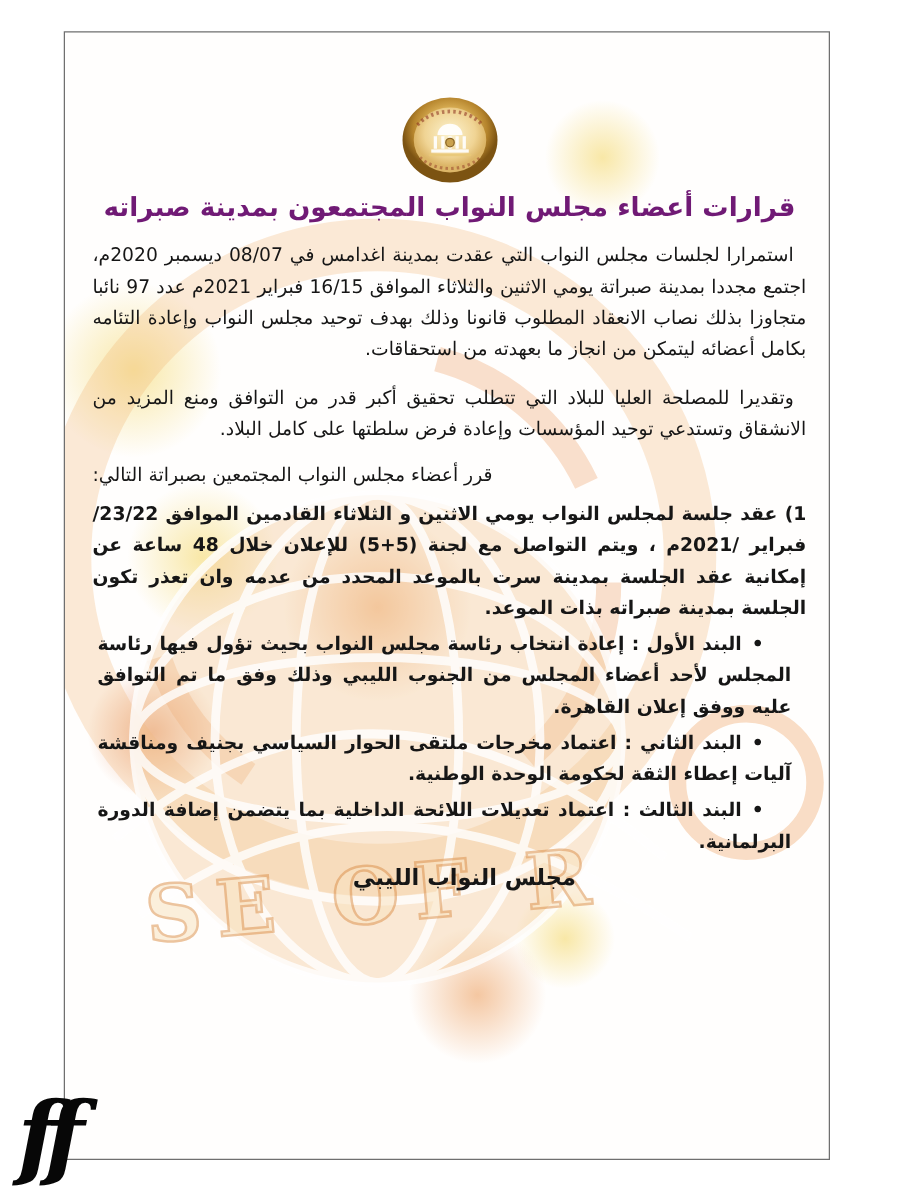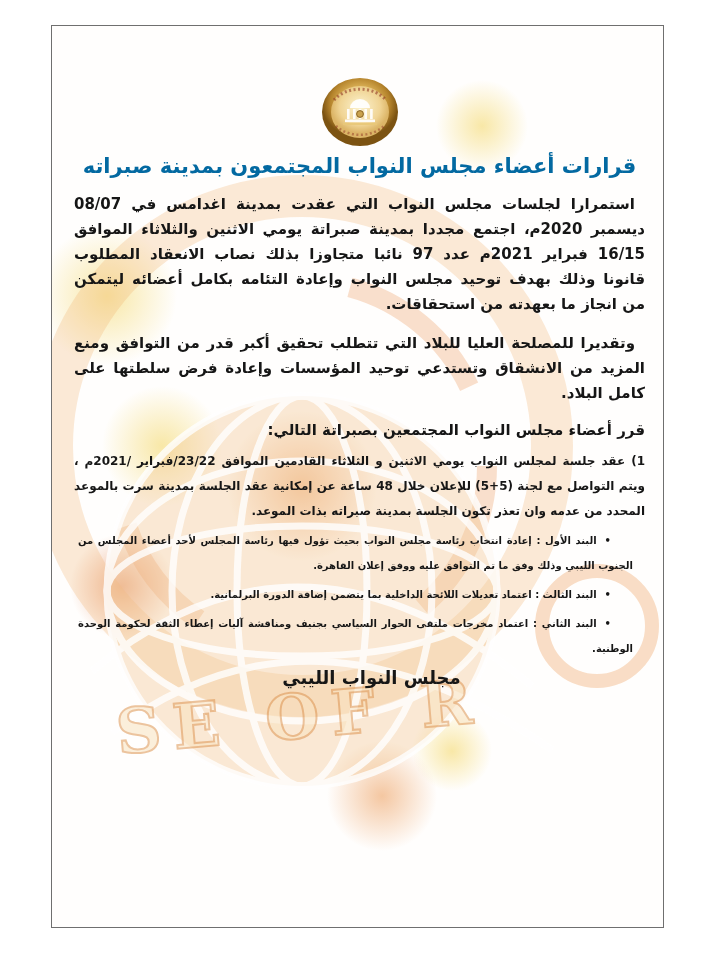--- a/index.html
+++ b/index.html
@@ -3,28 +3,28 @@
 <meta charset="utf-8">
 <style>
   html,body{margin:0;padding:0;background:#ffffff;}
   .canvas{position:relative;width:720px;height:958px;background:#ffffff;overflow:hidden;
           font-family:"DejaVu Sans",sans-serif;}
   .page{position:absolute;left:51px;top:25px;width:613px;height:903px;box-sizing:border-box;
         border:1.6px solid #6f6f6f;background:#fffefd;overflow:hidden;}
   .wm{position:absolute;left:0;top:0;width:613px;height:903px;pointer-events:none;}
   .content{position:relative;z-index:2;direction:rtl;padding:0 18px 0 22px;color:#161616;}
   .seal{width:82px;height:72px;margin:50px auto 0 auto;}
-  h1.doc-title{margin:6px 0 0 0;text-align:center;font-size:21px;font-weight:700;color:#0369a1;}
-  p.body-par{margin:14px 0 0 0;font-size:15px;line-height:25px;font-weight:700;
+  h1.doc-title{margin:6px 0 0 0;text-align:center;font-size:21px;font-weight:700;color:#701a75;}
+  p.body-par{margin:14px 0 0 0;font-size:15px;line-height:25px;font-weight:400;
              text-align:justify;text-indent:10px;}
-  p.decree-intro{margin:12px 0 0 0;font-size:15px;line-height:25px;font-weight:700;text-align:right;}
+  p.decree-intro{margin:12px 0 0 0;font-size:15px;line-height:25px;font-weight:400;text-align:left;}
   .items{margin-top:6px;}
-  .num-item{margin:5px 0 0 0;font-size:12px;line-height:25px;font-weight:700;text-align:justify;}
+  .num-item{margin:5px 0 0 0;font-size:15px;line-height:25px;font-weight:700;text-align:justify;}
   .num-item .marker{font-weight:700;}
-  .bullet-item{margin:4px 0 0 4px;font-size:10px;line-height:25px;font-weight:700;
+  .bullet-item{margin:4px 0 0 4px;font-size:15px;line-height:25px;font-weight:700;
                text-align:justify;padding-right:12px;text-indent:22px;}
   .bullet-item .dot{margin-left:8px;}
   .bullet-item .term{font-weight:800;}
   .signature{margin:6px 0 18px 0;text-align:center;font-size:18px;font-weight:700;
              transform:translateX(12px);}
   .ff-mark{position:absolute;left:14px;top:872px;z-index:6;
            font-family:"DejaVu Serif",serif;font-style:italic;font-weight:900;
            font-size:74px;letter-spacing:-10px;color:#070707;line-height:1;}
 </style>
 </head>
@@ -117,24 +117,25 @@
       <p class="decree-intro">قرر أعضاء مجلس النواب المجتمعين بصبراتة التالي:</p>
 
       <div class="items">
 
         <p class="num-item"><span class="marker">1)</span> <span>عقد جلسة لمجلس النواب يومي الاثنين و الثلاثاء القادمين الموافق 23/22/فبراير /2021م ، ويتم التواصل مع لجنة (5+5) للإعلان خلال 48 ساعة عن إمكانية عقد الجلسة بمدينة سرت بالموعد المحدد من عدمه وان تعذر تكون الجلسة بمدينة صبراته بذات الموعد.</span></p>
 
 
 
         <p class="bullet-item"><span class="dot">•</span><span class="term">البند الأول :</span> <span>إعادة انتخاب رئاسة مجلس النواب بحيث تؤول فيها رئاسة المجلس لأحد أعضاء المجلس من الجنوب الليبي وذلك وفق ما تم التوافق عليه ووفق إعلان القاهرة.</span></p>
 
+        <p class="bullet-item"><span class="dot">•</span><span class="term">البند الثاني :</span> <span>اعتماد مخرجات ملتقى الحوار السياسي بجنيف ومناقشة آليات إعطاء الثقة لحكومة الوحدة الوطنية.</span></p>
+
         <p class="bullet-item"><span class="dot">•</span><span class="term">البند الثالث :</span> <span>اعتماد تعديلات اللائحة الداخلية بما يتضمن إضافة الدورة البرلمانية.</span></p>
-
-        <p class="bullet-item"><span class="dot">•</span><span class="term">البند الثاني :</span> <span>اعتماد مخرجات ملتقى الحوار السياسي بجنيف ومناقشة آليات إعطاء الثقة لحكومة الوحدة الوطنية.</span></p>
 
       </div>
 
       <div class="signature">مجلس النواب الليبي</div>
 
     </div>
   </div>
 
+  <div class="ff-mark">ff</div>
 </div>
 
 </body></html>

